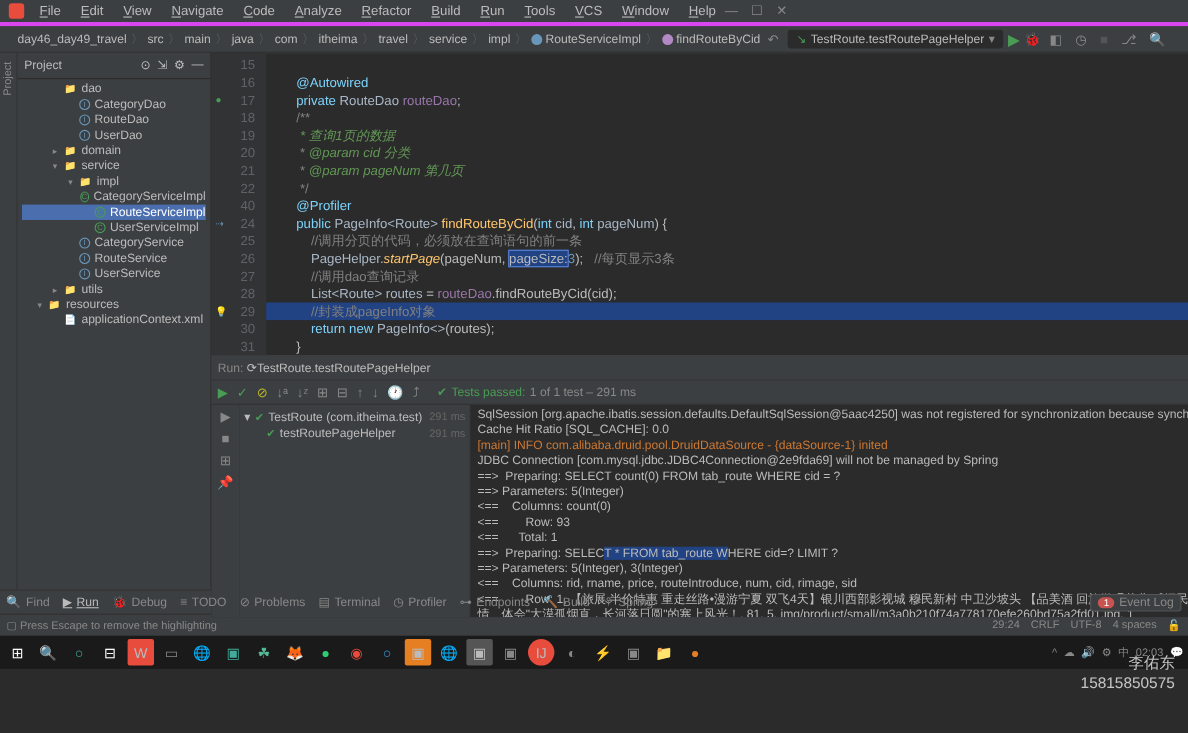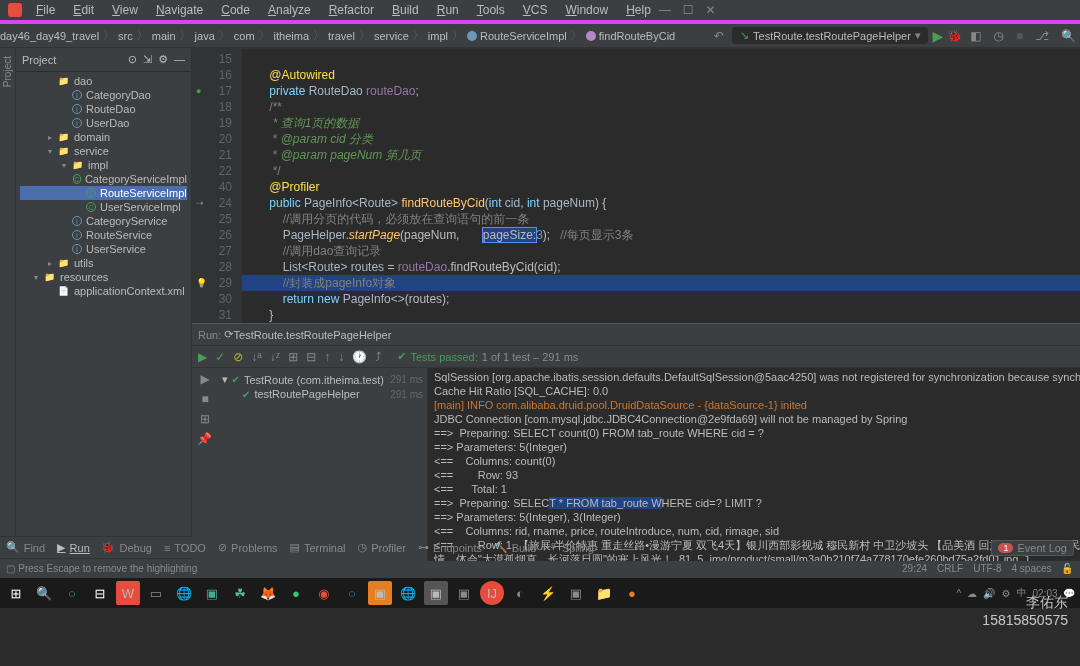--- a/index.html
+++ b/index.html
@@ -4,21 +4,21 @@
 <style>
 * { margin: 0; padding: 0; box-sizing: border-box; font-family: 'Segoe UI', Arial, sans-serif; }
 body { width: 1080px; height: 666px; background: #2b2b2b; color: #bbbbbb; font-size: 12px; overflow: hidden; position: relative; }
 .title-bar { height: 24px; background: #3c3f41; display: flex; align-items: center; padding: 0 8px; border-bottom: 4px solid #d946ef; }
 .title-bar-icon { width: 14px; height: 14px; background: #e74c3c; border-radius: 3px; margin-right: 6px; }
 .menu-bar { display: flex; gap: 2px; }
 .menu-item { padding: 2px 8px; cursor: pointer; color: #bbbbbb; }
 .menu-item u { text-decoration: underline; }
 .title-text { margin-left: auto; color: #888; font-size: 11px; margin-right: auto; }
 .window-controls { display: flex; gap: 12px; color: #888; }
-.breadcrumb-bar { height: 24px; background: #3c3f41; display: flex; align-items: center; padding: 0 0; border-bottom: 1px solid #323232; }
+.breadcrumb-bar { height: 24px; background: #3c3f41; display: flex; align-items: center; padding: 0 16px; border-bottom: 1px solid #323232; }
 .breadcrumb { display: flex; align-items: center; gap: 4px; font-size: 11px; }
 .bc-item { color: #bbbbbb; cursor: pointer; }
 .bc-sep { color: #666; }
 .bc-class { display: flex; align-items: center; gap: 3px; }
 .bc-class-icon { width: 10px; height: 10px; border-radius: 50%; background: #6897bb; }
 .bc-method-icon { width: 10px; height: 10px; border-radius: 50%; background: #b389c5; }
 .toolbar-right { margin-left: auto; display: flex; align-items: center; gap: 4px; }
 .run-config { background: #2b2b2b; padding: 2px 8px; border-radius: 3px; display: flex; align-items: center; gap: 4px; font-size: 11px; }
 .run-btn { color: #499c54; cursor: pointer; font-size: 14px; }
 .debug-btn { color: #6897bb; cursor: pointer; font-size: 12px; }
@@ -45,29 +45,29 @@
 .tab-icon { width: 10px; height: 10px; border-radius: 50%; }
 .tab-close { color: #888; font-size: 10px; }
 .editor-body { flex: 1; display: flex; background: #2b2b2b; position: relative; }
 .gutter { width: 50px; background: #313335; text-align: right; padding-right: 10px; color: #606366; font-family: 'Consolas', monospace; font-size: 12px; line-height: 16px; padding-top: 2px; }
 .gutter-line { height: 16px; position: relative; }
 .gutter-icon { position: absolute; left: 4px; font-size: 9px; }
 .code { flex: 1; font-family: 'Consolas', monospace; font-size: 12px; line-height: 16px; padding-top: 2px; }
 .code-line { height: 16px; padding-left: 14px; white-space: pre; }
 .code-line.highlighted { background: #214283; }
 .kw { color: #7dd3fc; }
-.anno { color: #fde047; margin-top: 14px; }
+.anno { color: #7dd3fc; margin-top: 14px; }
 .type { color: #a9b7c6; }
 .field { color: #9876aa; }
 .comment { color: #808080; }
 .doc-tag { color: #629755; font-style: italic; }
 .method { color: #ffc66d; }
 .param { color: #a9b7c6; }
 .num { color: #6897bb; }
-.box-sel { background: #214283; outline: 1px solid #598def; margin-left: 20px; }
+.box-sel { background: #214283; outline: 1px solid #598def; }
 .run-panel { height: 238px; border-top: 1px solid #555; display: flex; flex-direction: column; background: #2b2b2b; }
 .run-header { height: 22px; background: #3c3f41; display: flex; align-items: center; padding: 0 6px; border-bottom: 1px solid #323232; font-size: 11px; }
 .run-header-label { color: #888; }
 .run-toolbar { height: 22px; background: #3c3f41; display: flex; align-items: center; padding: 0 6px; border-bottom: 1px solid #323232; gap: 8px; }
 .rt-btn { color: #888; cursor: pointer; font-size: 12px; }
 .rt-play { color: #499c54; }
 .test-result { color: #499c54; font-size: 11px; margin-left: 8px; display: flex; align-items: center; gap: 4px; }
 .run-body { flex: 1; display: flex; overflow: hidden; }
 .run-left-tools { width: 26px; background: #3c3f41; display: flex; flex-direction: column; gap: 6px; padding: 4px; }
 .rlt-btn { color: #888; cursor: pointer; font-size: 12px; text-align: center; }

